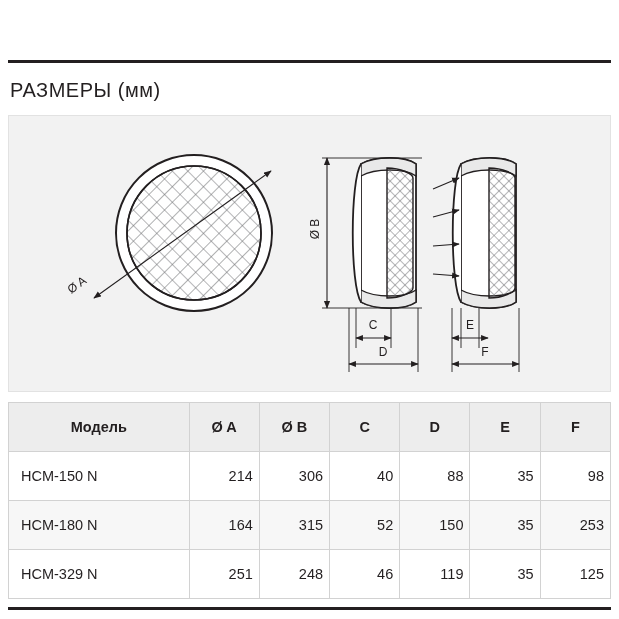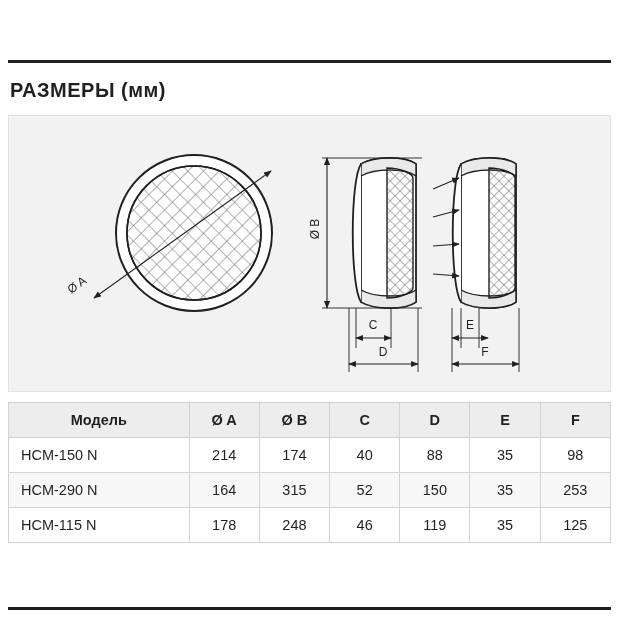--- a/index.html
+++ b/index.html
@@ -29,21 +29,21 @@
     background: #231f20;
   }
   .rule.top { top: 60px; }
   .rule.bottom { top: 607px; }
 
   .title {
     position: absolute;
     left: 10px;
     top: 79px;
     font-size: 20px;
-    font-weight: bold;
+    font-weight: normal;
     letter-spacing: 0.5px;
     color: #231f20;
   }
 
   
   .drawing {
     position: absolute;
     left: 8px;
     top: 115px;
     width: 603px;
@@ -59,35 +59,35 @@
     position: absolute;
     left: 8px;
     top: 402px;
     width: 603px;
     border-collapse: collapse;
     font-size: 14px;
   }
   .spec-table th,
   .spec-table td {
     border: 1px solid #d2d2d2;
-    height: 35px;
-    padding: 8px 6px;
+    height: 46px;
+    padding: 16px 6px;
     box-sizing: border-box;
   }
   .spec-table thead th {
     background: #ededed;
     font-weight: bold;
     font-size: 14.5px;
     text-align: center;
   }
   .spec-table thead th.model-head {
     text-align: center;
   }
   .spec-table tbody td {
-    text-align: center;
+    text-align: right;
     font-size: 14.5px;
     background: #ffffff;
   }
   .spec-table tbody td.model-cell {
     text-align: left;
     padding-left: 12px;
     margin-left: 26px;
   }
   .spec-table tbody tr:nth-child(even) td {
     background: #f7f7f7;
@@ -185,38 +185,38 @@
         <th class="col-num">C</th>
         <th class="col-num">D</th>
         <th class="col-num">E</th>
         <th class="col-num">F</th>
       </tr>
     </thead>
     <tbody>
       <tr>
         <td class="model-cell">HCM-150 N</td>
         <td>214</td>
-        <td>174</td>
+        <td>306</td>
         <td>40</td>
         <td>88</td>
         <td>35</td>
         <td>98</td>
       </tr>
       <tr>
-        <td class="model-cell">HCM-290 N</td>
+        <td class="model-cell">HCM-180 N</td>
         <td>164</td>
         <td>315</td>
         <td>52</td>
         <td>150</td>
         <td>35</td>
         <td>253</td>
       </tr>
       <tr>
-        <td class="model-cell">HCM-115 N</td>
-        <td>178</td>
+        <td class="model-cell">HCM-329 N</td>
+        <td>251</td>
         <td>248</td>
         <td>46</td>
         <td>119</td>
         <td>35</td>
         <td>125</td>
       </tr>
     </tbody>
   </table>
 
   <div class="rule bottom"></div>

